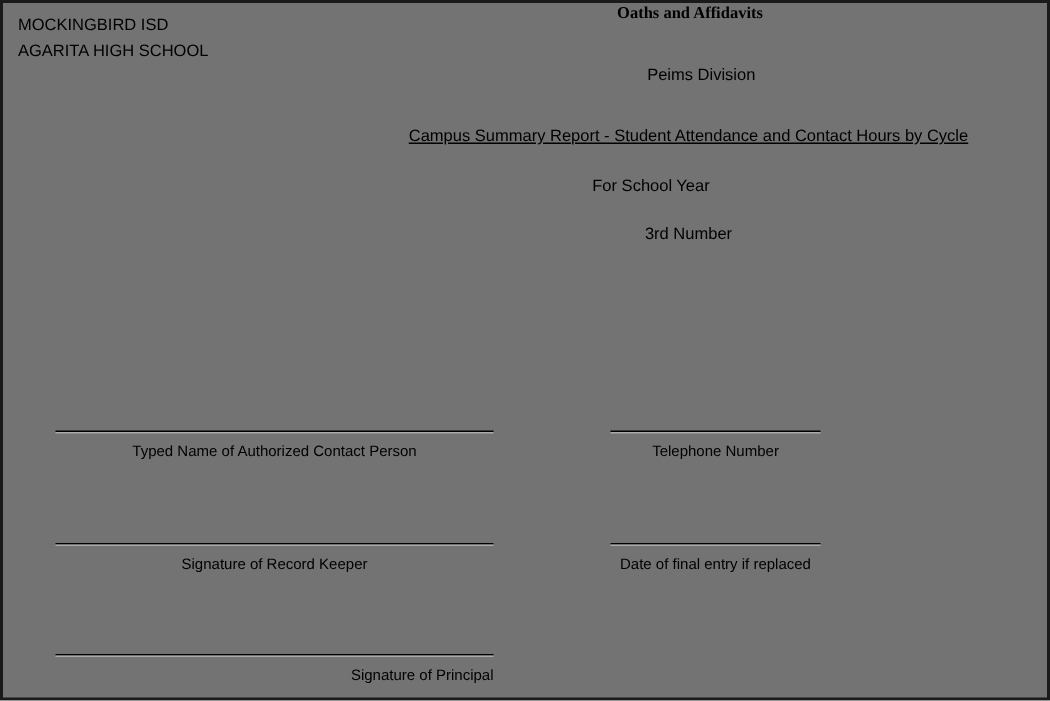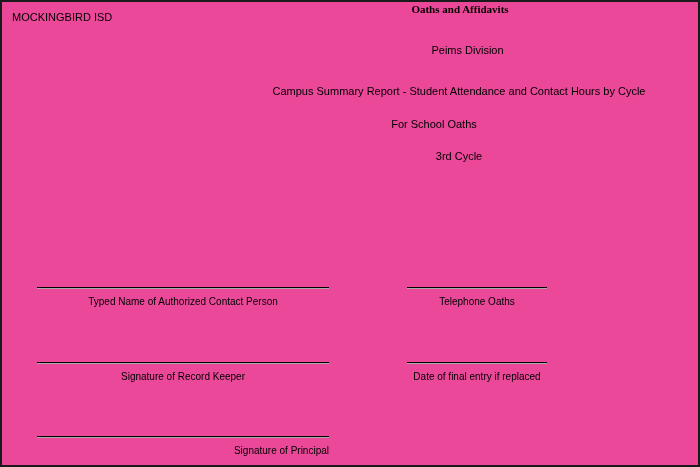--- a/index.html
+++ b/index.html
@@ -6,21 +6,21 @@
     margin: 0;
     padding: 0;
     background: #ffffff;
   }
   .page {
     position: relative;
     width: 700px;
     height: 467px;
     box-sizing: border-box;
     border: 2px solid #1a1a1a;
-    background: #ec4899;
+    background: #737373;
     font-family: "Liberation Sans", "DejaVu Sans", sans-serif;
     font-size: 11px;
     color: #000000;
     overflow: hidden;
   }
   .abs { position: absolute; white-space: nowrap; }
   .centered { transform: translateX(-50%); }
   .bold { font-weight: bold; }
 
   
@@ -38,54 +38,55 @@
     white-space: nowrap;
   }
   .sig-label.left-align { text-align: right; }
 
   
   #district  { left: 10px;  top: 9px;  }
   #campus    { left: 10px;  top: 26px; }
   #formTitle { left: 458px; top: 1px; font-family: Liberation Serif, serif;  }
   #agency    { left: 458px; top: 26px; }
   #division  { left: 458px; top: 42px; padding-left: 15px; }
-  #reportTitle { left: 457px; top: 83px;  }
+  #reportTitle { left: 457px; top: 83px; text-decoration: underline;  }
   #schoolYear  { left: 432px; top: 116px; }
   #cycle       { left: 457px; top: 148px; }
   #certStatement { left: 440px; top: 217px; }
 
   #sig-contact   { left: 35px;  top: 285px; width: 292px; }
   #sig-phone     { left: 405px; top: 285px; width: 140px; }
   #sig-keeper    { left: 35px;  top: 360px; width: 292px; }
   #sig-finaldate { left: 405px; top: 360px; width: 140px; }
   #sig-principal { left: 35px;  top: 434px; width: 292px; }
   #sig-date      { left: 405px; top: 434px; width: 138px; }
 </style>
 </head>
 <body>
 
 <div class="page">
 
   <div id="district" class="abs">MOCKINGBIRD ISD</div>
+  <div id="campus" class="abs">AGARITA HIGH SCHOOL</div>
 
   <div id="formTitle" class="abs centered bold">Oaths and Affidavits</div>
   <div id="division" class="abs centered">Peims Division</div>
 
   <div id="reportTitle" class="abs centered">Campus Summary Report - Student Attendance and Contact Hours by Cycle</div>
-  <div id="schoolYear" class="abs centered">For School Oaths</div>
-  <div id="cycle" class="abs centered">3rd Cycle</div>
+  <div id="schoolYear" class="abs centered">For School Year</div>
+  <div id="cycle" class="abs centered">3rd Number</div>
 
 
   <div id="sig-contact" class="sig-field">
     <div class="sig-line"></div>
     <div class="sig-label">Typed Name of Authorized Contact Person</div>
   </div>
   <div id="sig-phone" class="sig-field">
     <div class="sig-line"></div>
-    <div class="sig-label">Telephone Oaths</div>
+    <div class="sig-label">Telephone Number</div>
   </div>
 
   <div id="sig-finaldate" class="sig-field">
     <div class="sig-line"></div>
     <div class="sig-label">Date of final entry if replaced</div>
   </div>
   <div id="sig-keeper" class="sig-field">
     <div class="sig-line"></div>
     <div class="sig-label">Signature of Record Keeper</div>
   </div>

